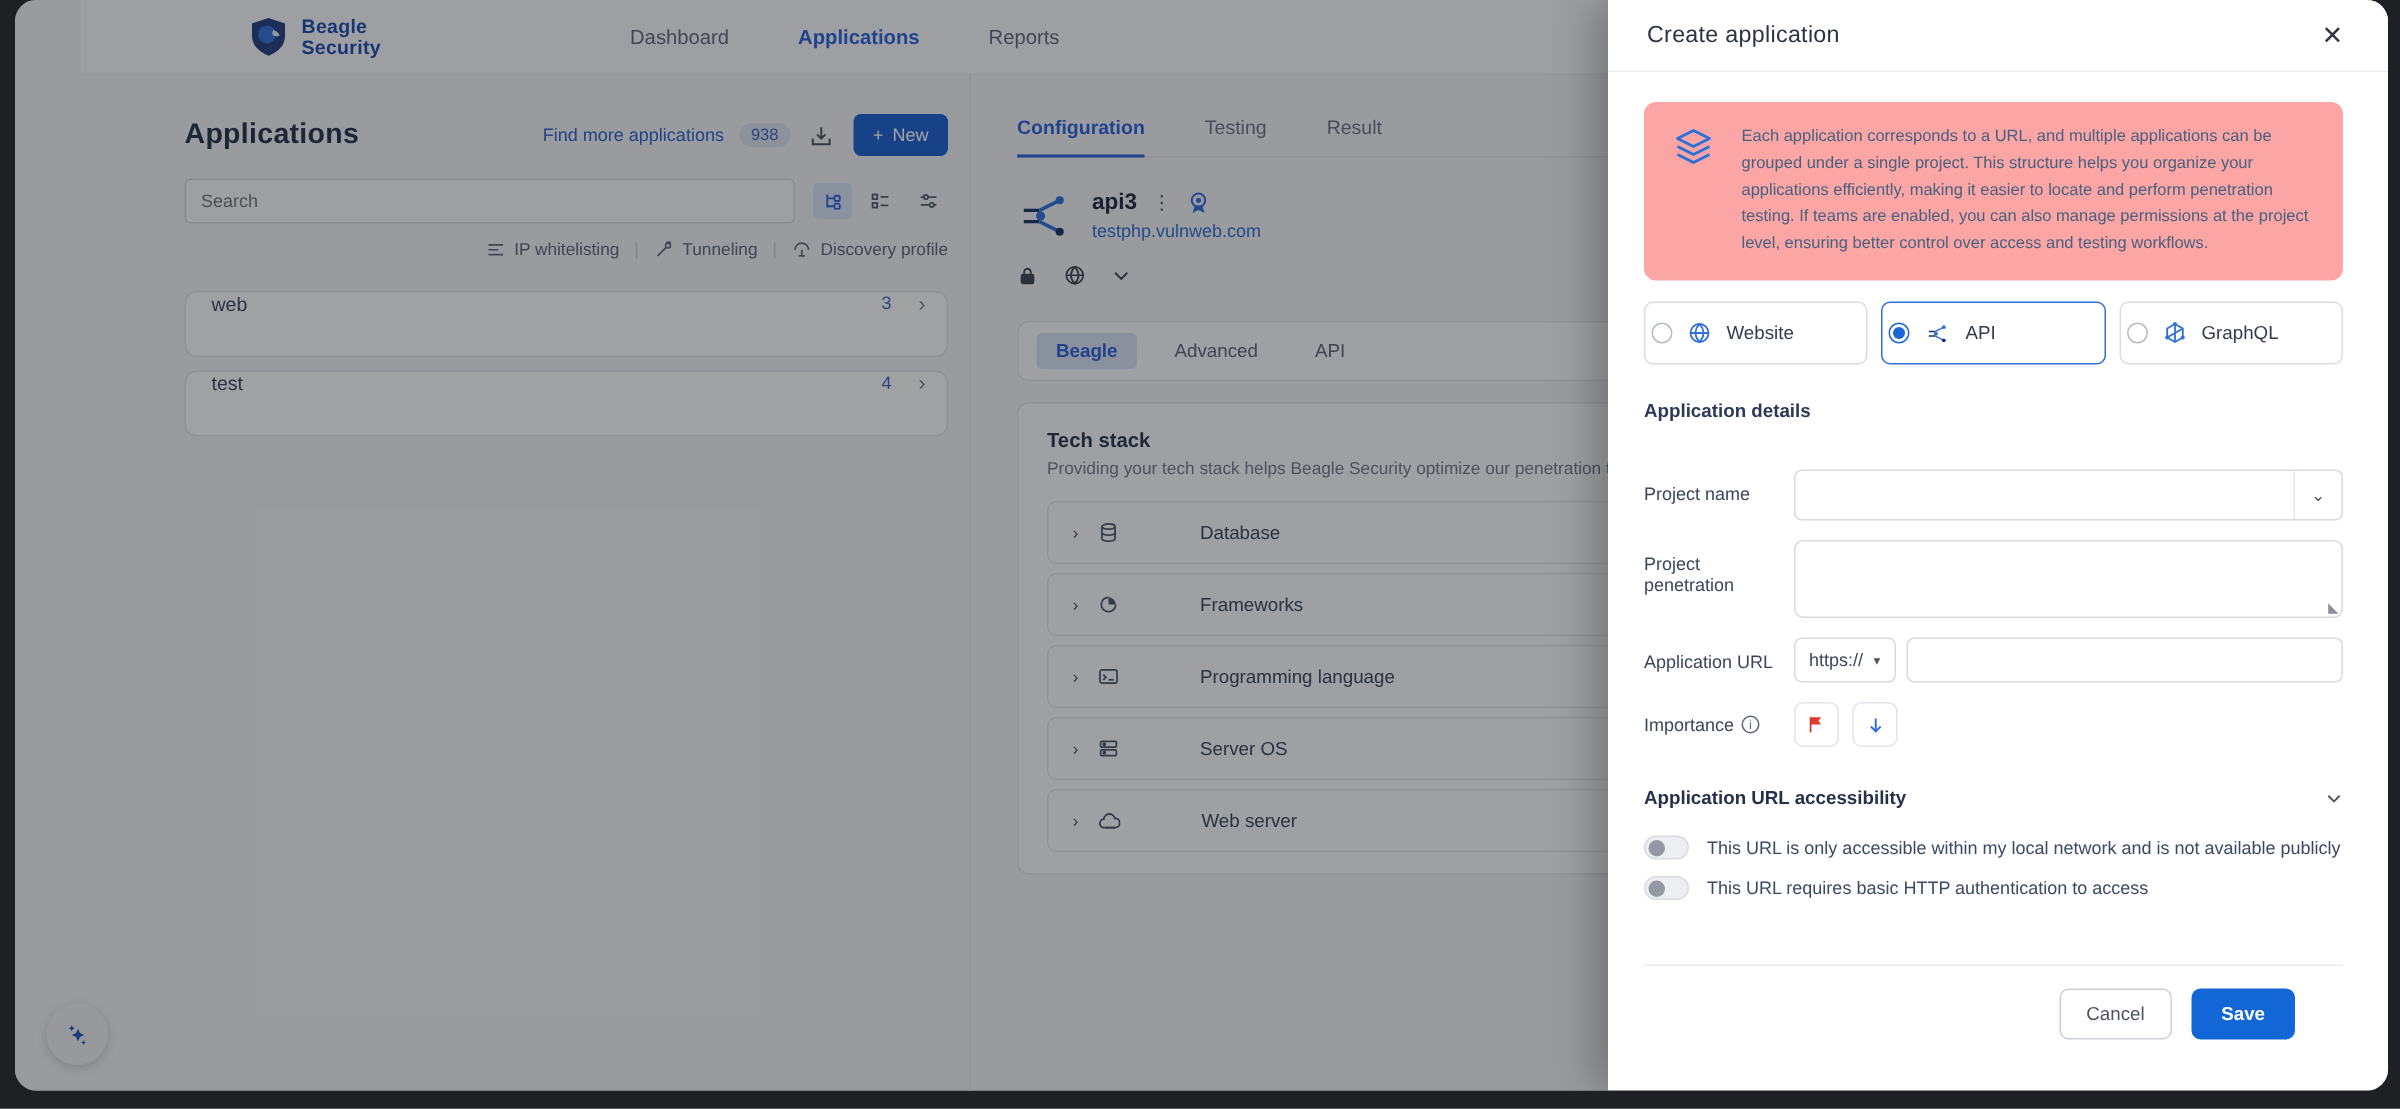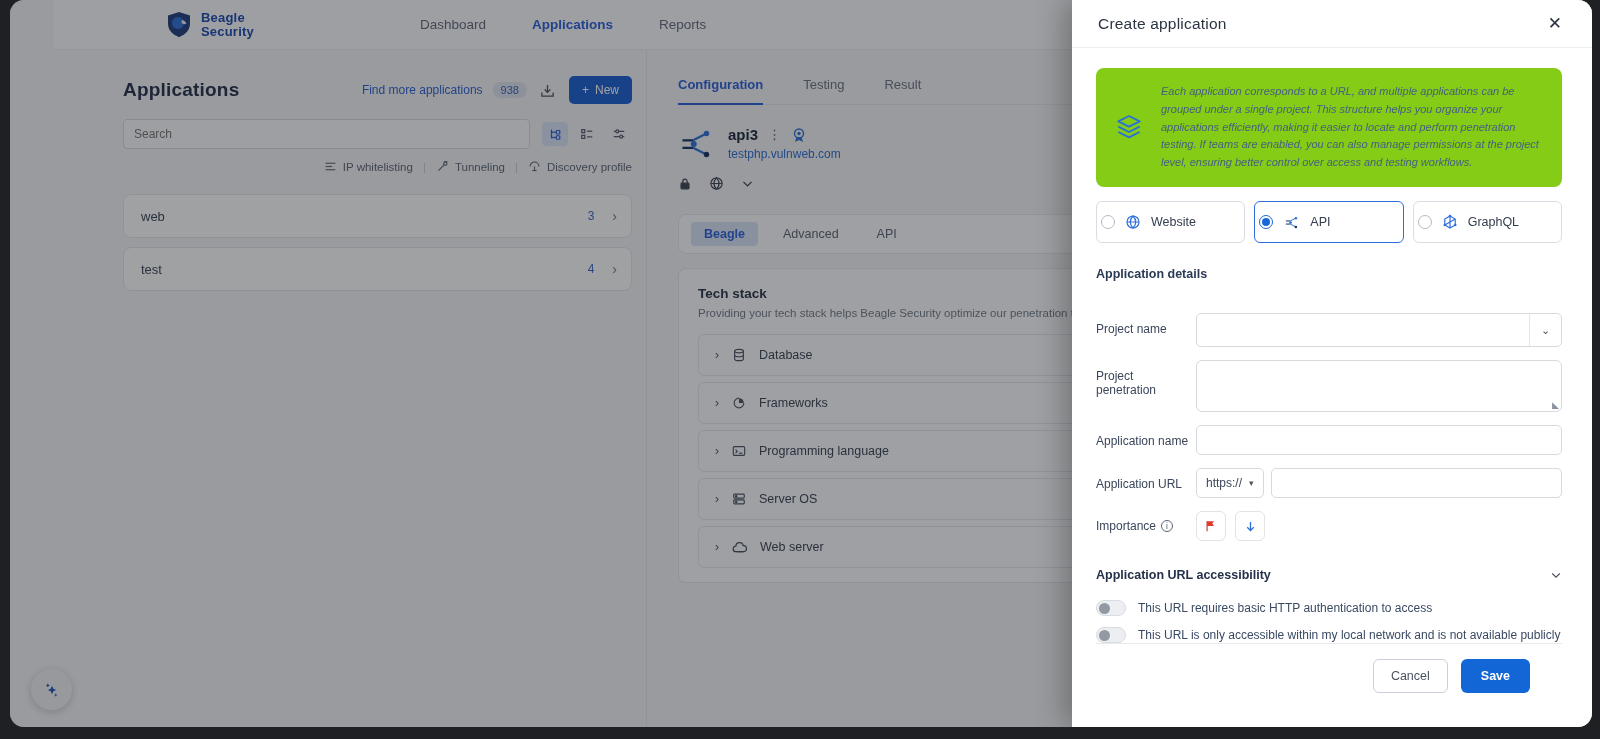--- a/index.html
+++ b/index.html
@@ -42,21 +42,21 @@
     font-size:12px; padding:0 10px; color:#333; font-family:inherit; outline:none; }
   .view-toggles{ display:flex; gap:6px; align-items:center; }
   .vt{ width:26px; height:24px; border-radius:4px; display:flex; align-items:center; justify-content:center; cursor:pointer; color:#525b6a; }
   .vt.active{ background:#d9e5f9; color:#2b5fd9; }
   .filter-row{ display:flex; justify-content:flex-end; align-items:center; gap:10px; margin-top:11px;
     font-size:11.5px; color:#5c6675;text-align:center; }
   .filter-item{ display:flex; align-items:center; gap:6px; cursor:pointer; }
   .filter-sep{ color:#c8ccd2; }
   .project-list{ margin-top:21px; display:flex; flex-direction:column; gap:9px; }
   .project-card{ height:44px; background:#fdfdfe; border:1px solid #e1e4e9; border-radius:8px;
-    display:flex; align-items:center; padding:0 14px 0 17px; cursor:pointer; }
+    display:flex; align-items:flex-start; padding:0 14px 0 17px; cursor:pointer; }
   .project-name{ font-size:13px; color:#3a4556; }
   .project-right{ margin-left:auto; display:flex; align-items:center; gap:18px; }
   .project-count{ font-size:12px; color:#3b66c4; }
   .chev{ color:#707a88; font-size:14px; line-height:1; }
 
   .middle-panel{ flex:1; padding-left:31px; padding-top:27px; position:relative; overflow:hidden; }
   .mp-tabs{ display:flex; gap:40px; border-bottom:1px solid #e4e7eb; width:900px; }
   .mp-tab{ font-size:13px; color:#6a7482; padding-bottom:11px; cursor:pointer; position:relative; }
   .mp-tab.active{ color:#2b5fd9; font-weight:bold; border-bottom:2px solid #2b5fd9; margin-bottom:-1px; }
   .app-header{ margin-top:21px; display:flex; gap:14px; }
@@ -72,35 +72,35 @@
   .subtab.active{ background:#d9e3f6; color:#2b5fd9; font-weight:bold; }
   .tech-card{ margin-top:14px; width:900px; border:1px solid #e4e7eb; background:#fcfcfd; border-radius:8px;
     padding:17px 19px 14px; }
   .tech-title{ font-size:13.5px; font-weight:bold; color:#2b3547; }
   .tech-desc{ font-size:11.5px; color:#717b88; margin-top:6px; white-space:nowrap; overflow:hidden; }
   .tech-rows{ margin-top:15px; display:flex; flex-direction:column; gap:6px; }
   .tech-row{ height:42px; border:1px solid #e4e7eb; border-radius:6px; background:#fcfcfd;
     display:flex; align-items:center; gap:13px; padding:0 16px; cursor:pointer; }
   .tech-row .chevr{ color:#4c5563; font-size:12px; }
   .tech-row .t-icon{ color:#495363; display:flex; }
-  .tech-label{ font-size:12.5px; color:#3a4556; }
+  .tech-label{ font-size:12.5px; color:#3a4556;margin-left:41px; }
   .ai-fab{ position:absolute; left:21px; bottom:17px; width:41px; height:41px; border-radius:50%;
     background:#f0f1f3; box-shadow:0 2px 8px rgba(0,0,0,.18); display:flex; align-items:center; justify-content:center; cursor:pointer; }
 
   .dim{ position:absolute; inset:0; background:rgba(21,23,27,.40); z-index:5; }
 
   
   .drawer{ position:absolute; top:0; right:0; width:520px; height:100%; background:#fff; z-index:10;
     box-shadow:-8px 0 28px rgba(0,0,0,.28); display:flex; flex-direction:column; }
   .drawer-header{ height:48px; flex:0 0 48px; display:flex; align-items:center; justify-content:space-between;
     padding:0 30px 0 26px; border-bottom:1px solid #ebedf0; }
   .drawer-title{ font-size:15.5px; color:#2c3442; font-weight:500; letter-spacing:.2px; }
   .close-x{ font-size:17px; color:#2e3440; cursor:pointer; line-height:1; }
   .drawer-body{ flex:1; padding:20px 30px 0 24px; display:flex; flex-direction:column; overflow:hidden; }
-  .info-box{ background:#84cc16; border-radius:8px; padding:15px 17px; display:flex; gap:16px; align-items:center;font-style:italic; }
+  .info-box{ background:#fca5a5; border-radius:8px; padding:15px 17px; display:flex; gap:16px; align-items:flex-start; }
   .info-text{ font-size:11px; color:#47617f; line-height:1.62; }
   .section-label{ font-size:12.5px; color:#2b3a55; font-weight:bold; margin-top:24px; }
   .type-row{ display:flex; gap:9px; margin-top:14px; }
   .type-card{ width:151px; height:42px; border:1px solid #d9dde3; border-radius:6px; background:#fff;
     display:flex; align-items:center; gap:10px; padding:0 4px; cursor:pointer; }
   .type-card.selected{ border-color:#2f6fd8; }
   .radio{ width:14px; height:14px; border-radius:50%; border:1.5px solid #b4bac4; flex:0 0 14px; position:relative; background:#fff; }
   .radio.checked{ border-color:#1a66d6; }
   .radio.checked::after{ content:""; position:absolute; inset:2px; border-radius:50%; background:#1a66d6; }
   .type-label{ font-size:12.5px; color:#333c4c; }
@@ -467,26 +467,20 @@
           </div>
         </div>
         <div class="form-row">
           <span class="form-label">Project penetration</span>
           <div class="form-control" style="position:relative;">
             <div class="textarea"></div>
             <span class="resize-grip">◢</span>
           </div>
         </div>
         <div class="form-row">
-          <span class="form-label">Application name</span>
-          <div class="form-control">
-            <input class="text-input" style="">
-          </div>
-        </div>
-        <div class="form-row">
           <span class="form-label">Application URL</span>
           <div class="form-control">
             <div class="url-group">
               <span class="url-prefix">
                 <span>https://</span>
                 <span style="font-size:9px;color:#555;">▾</span>
               </span>
               <input class="text-input url-input" style="">
             </div>
           </div>
@@ -519,25 +513,25 @@
         <span class="acc-chev">
           <svg width="12" height="12" viewBox="0 0 16 16" fill="none" stroke="#4b5362" stroke-width="1.6">
               <path d="M3 6l5 5 5-5"></path>
             </svg>
         </span>
       </div>
 
       <div class="toggle-rows">
         <div class="toggle-row">
           <span class="toggle"></span>
-          <span class="toggle-label">This URL requires basic HTTP authentication to access</span>
+          <span class="toggle-label">This URL is only accessible within my local network and is not available publicly</span>
         </div>
         <div class="toggle-row">
           <span class="toggle"></span>
-          <span class="toggle-label">This URL is only accessible within my local network and is not available publicly</span>
+          <span class="toggle-label">This URL requires basic HTTP authentication to access</span>
         </div>
       </div>
 
       <div class="drawer-footer">
         <button class="btn-cancel">Cancel</button>
         <button class="btn-save">Save</button>
       </div>
     </div>
   </div>
 </div>

